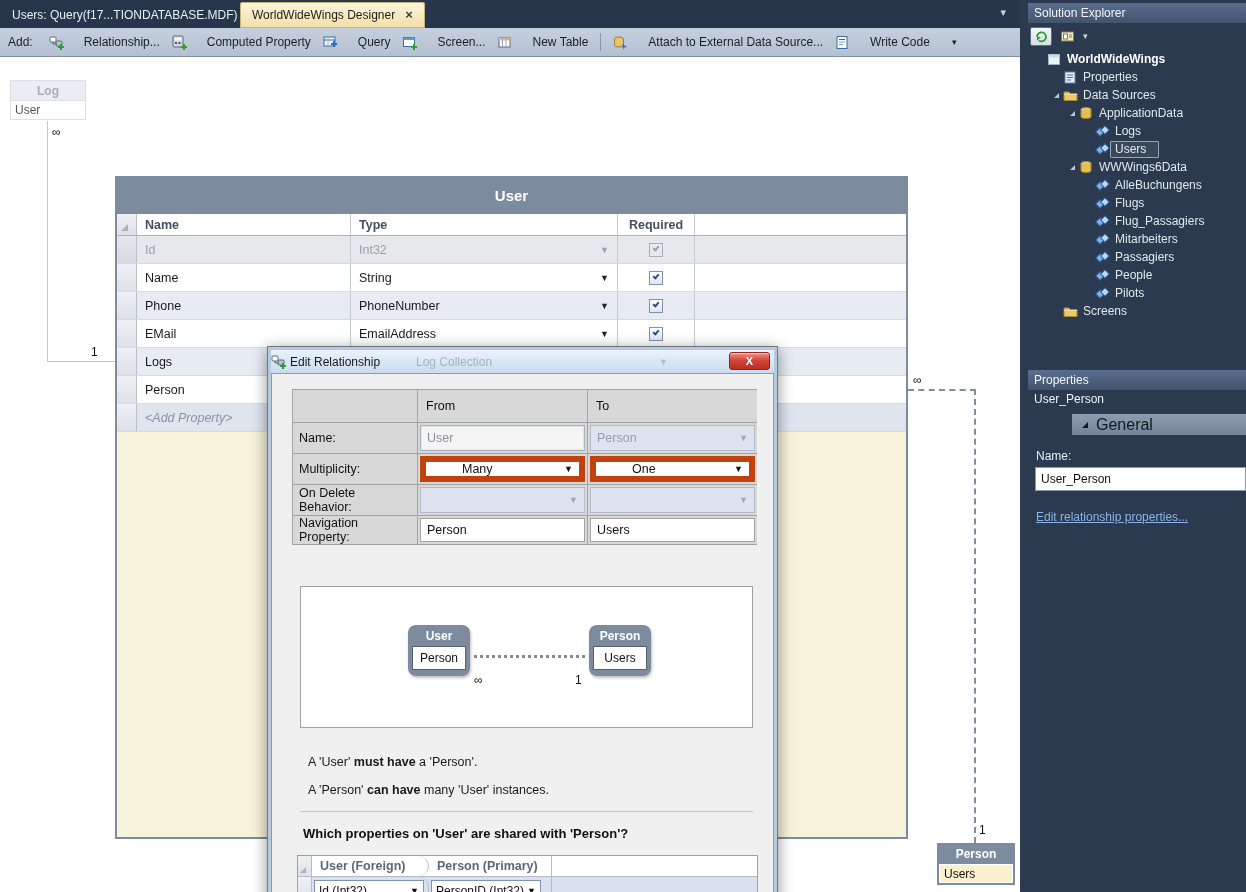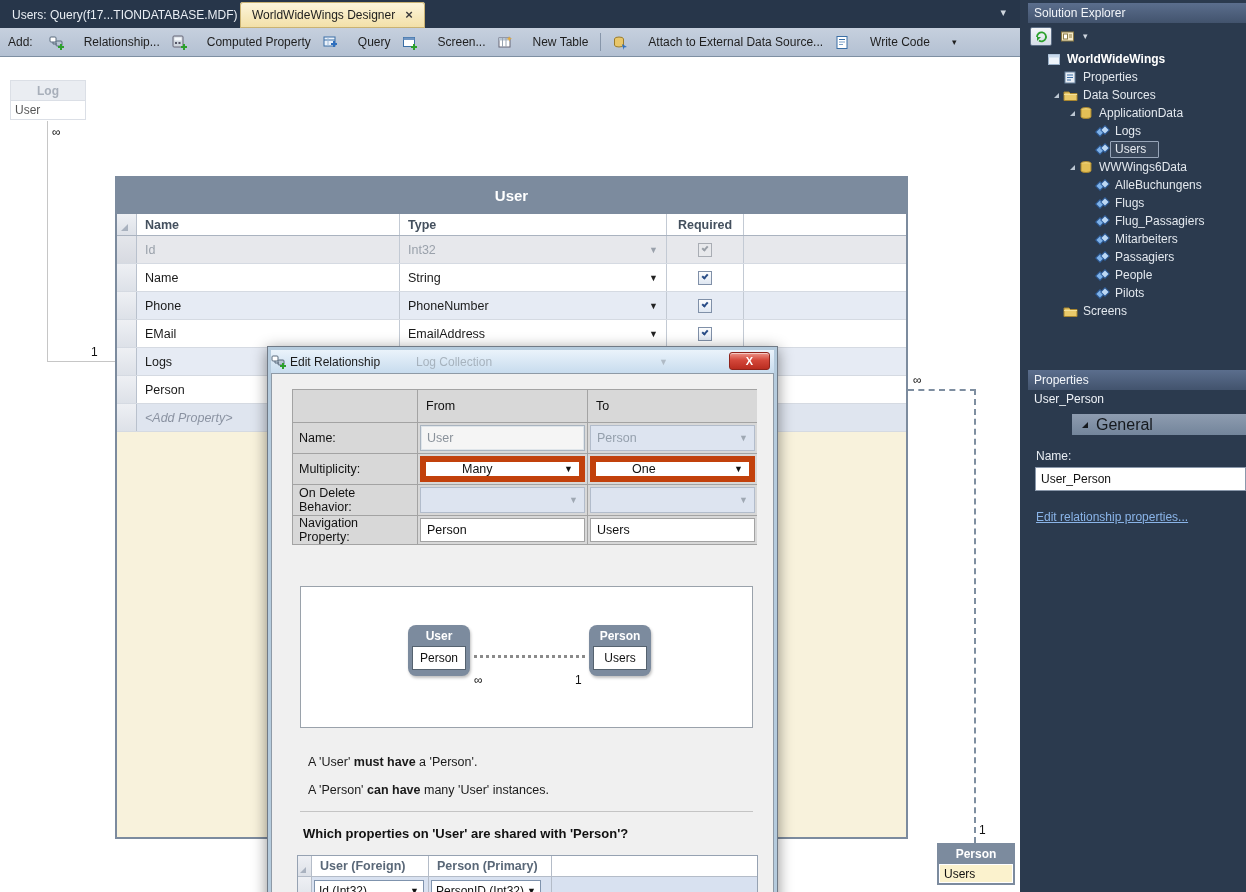--- a/index.html
+++ b/index.html
@@ -39,21 +39,21 @@
   .mult { position:absolute; font-size:12px; color:#111; background:transparent; }
 
   
   .etable { position:absolute; left:115px; top:119px; width:793px; height:663px;
     border:2px solid #7c8b9e; background:#f8f2dc; }
   .etable .title { height:36px; line-height:36px; background:#7c8b9e; color:#ffffff; font-weight:bold; font-size:15px; text-align:center; }
   .grid-head, .grid-row { display:flex; font-size:12.5px; }
   .grid-head { height:22px; background:#ffffff; border-bottom:1px solid #aab3c0; color:#44505e; font-weight:bold; }
   .c-sel { width:20px; border-right:1px solid #b9c1cd; background:linear-gradient(#eef0f4,#dde1e8); position:relative; flex:none; }
   .c-sel .tri { position:absolute; left:4px; bottom:4px; width:0; height:0; border-left:7px solid transparent; border-bottom:7px solid #a9b2bf; }
-  .c-name { width:263px; flex:none; padding:0 8px; display:flex; align-items:center; border-right:1px solid #c3cad4; overflow:hidden; }
+  .c-name { width:214px; flex:none; padding:0 8px; display:flex; align-items:center; border-right:1px solid #c3cad4; overflow:hidden; }
   .c-type { width:267px; flex:none; padding:0 8px; display:flex; align-items:center; border-right:1px solid #c3cad4; position:relative; }
   .c-req  { width:77px;  flex:none; display:flex; align-items:center; justify-content:center; border-right:1px solid #c3cad4; }
   .c-rest { flex:1; }
   .grid-row { height:28px; background:#ffffff; border-bottom:1px solid #d5dae2; color:#1a1a1a; }
   .grid-row.alt { background:#e6ebf4; }
   .grid-row.locked { background:#e7e8ec; color:#9aa1ab; }
   .grid-row.locked .c-sel { background:linear-gradient(#e4e6eb,#d7dae1); }
   .grid-row.addrow { background:#dfe5ef; color:#8b93a2; font-style:italic; }
   .type-caret { position:absolute; right:8px; font-size:9px; color:#222; }
   .type-caret.dis { color:#9aa1ab; }
@@ -105,21 +105,21 @@
   .dg-mult { position:absolute; font-size:12px; color:#111; }
 
   .sentence { position:absolute; left:36px; font-size:12.5px; color:#1a1a1a; }
   .divider { position:absolute; left:28px; width:453px; height:1px; background:#c4c4c4; }
   .question { position:absolute; left:31px; font-size:13px; font-weight:bold; color:#111; }
 
   .fk-table { position:absolute; left:25px; top:481px; width:461px; border:1px solid #96a2b2; background:#fff; font-size:12.5px; }
   .fk-head { display:flex; height:21px; background:#fff; border-bottom:1px solid #b4bcc8; color:#5a6878; font-weight:bold; }
   .fk-sel { width:14px; flex:none; background:linear-gradient(#eef0f4,#dde1e8); border-right:1px solid #b4bcc8; position:relative; }
   .fk-sel .tri { position:absolute; left:2px; bottom:3px; width:0; height:0; border-left:6px solid transparent; border-bottom:6px solid #a9b2bf; }
-  .fk-c1 { width:117px; flex:none; border-right:1px solid #b4bcc8; display:flex; align-items:center; padding-left:8px; }
+  .fk-c1 { width:117px; flex:none; border-right:1px solid #b4bcc8; display:flex; align-items:center; padding-left:8px;border-radius:10px; }
   .fk-c2 { width:123px; flex:none; border-right:1px solid #b4bcc8; display:flex; align-items:center; padding-left:8px; }
   .fk-c3 { flex:1; }
   .fk-row { display:flex; height:26px; border-bottom:1px solid #c6cdd8; }
   .fk-row.sel { background:#d8e1f0; }
   .fk-dd { height:21px; margin:2px 2px 0 2px; background:#fff; border:1px solid #7f93ad; width:110px; position:relative; font-size:12px; display:flex; align-items:center; padding:0 4px; color:#111; }
   .fk-dd .caret { position:absolute; right:4px; font-size:9px; color:#111; }
 
   
   .rightcol { position:absolute; left:1020px; top:0; width:226px; height:892px; background:#2b3a4e; }
   .panel-title { position:absolute; left:8px; width:218px; height:20px; line-height:20px;

